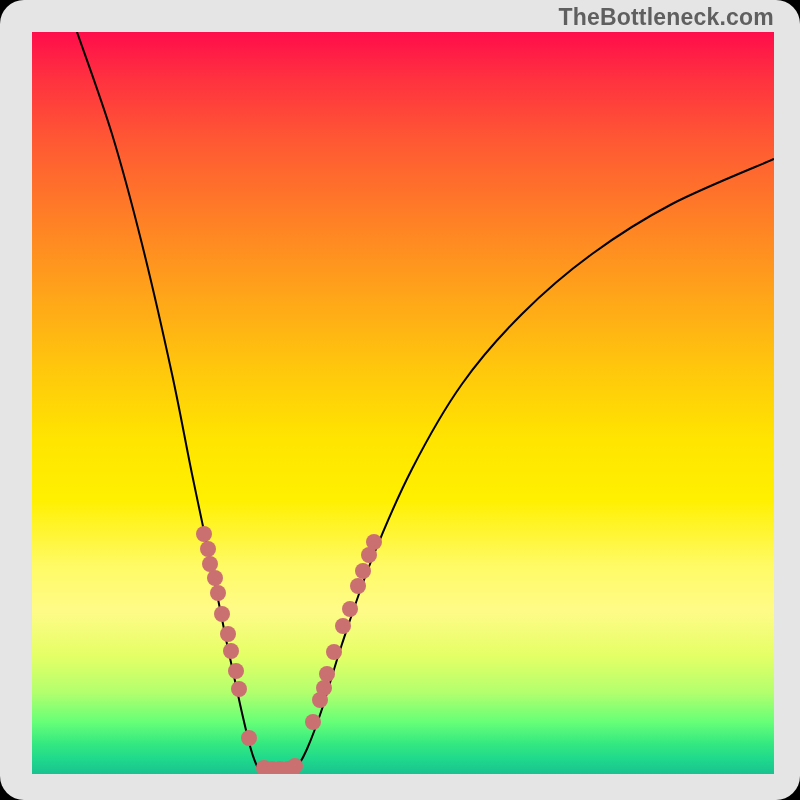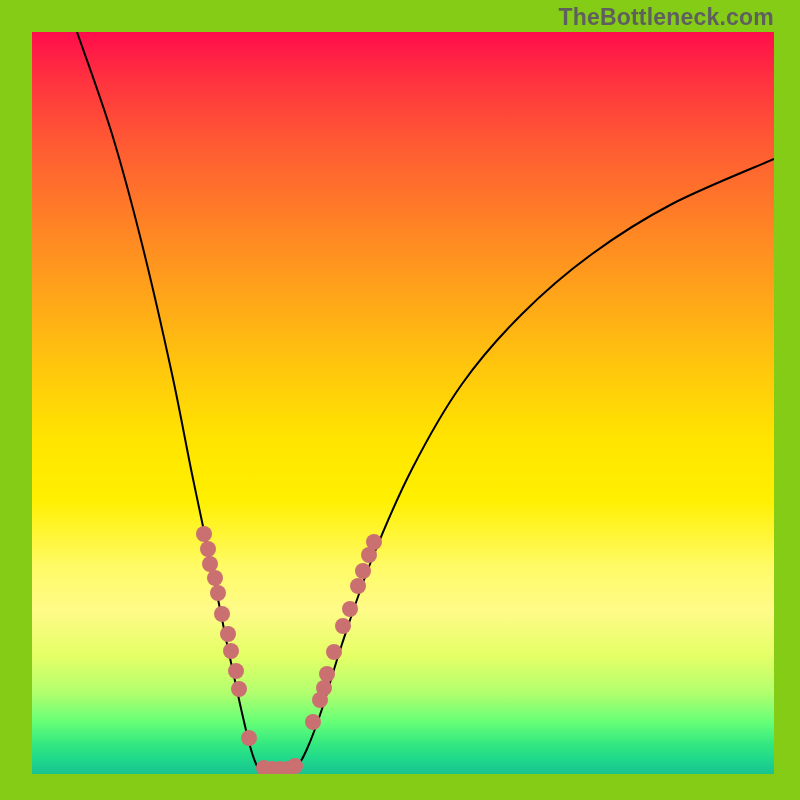--- a/index.html
+++ b/index.html
@@ -1,21 +1,22 @@
 <!DOCTYPE html>
 <html><head>
 <meta charset="utf-8">
 <style>
   * { margin: 0; padding: 0; box-sizing: border-box; }
   html, body { width: 800px; height: 800px; overflow: hidden; background: #000; }
   .frame {
     width: 800px;
     height: 800px;
-    background: #84cc16;
+    background: #e5e5e5;
     position: relative;
+    border-radius: 24px;
   }
   .plot-area {
     position: absolute;
     left: 32px;
     top: 32px;
     width: 742px;
     height: 742px;
     background: linear-gradient(to bottom,
       #ff0d4b 0%,
       #ff3040 6%,

